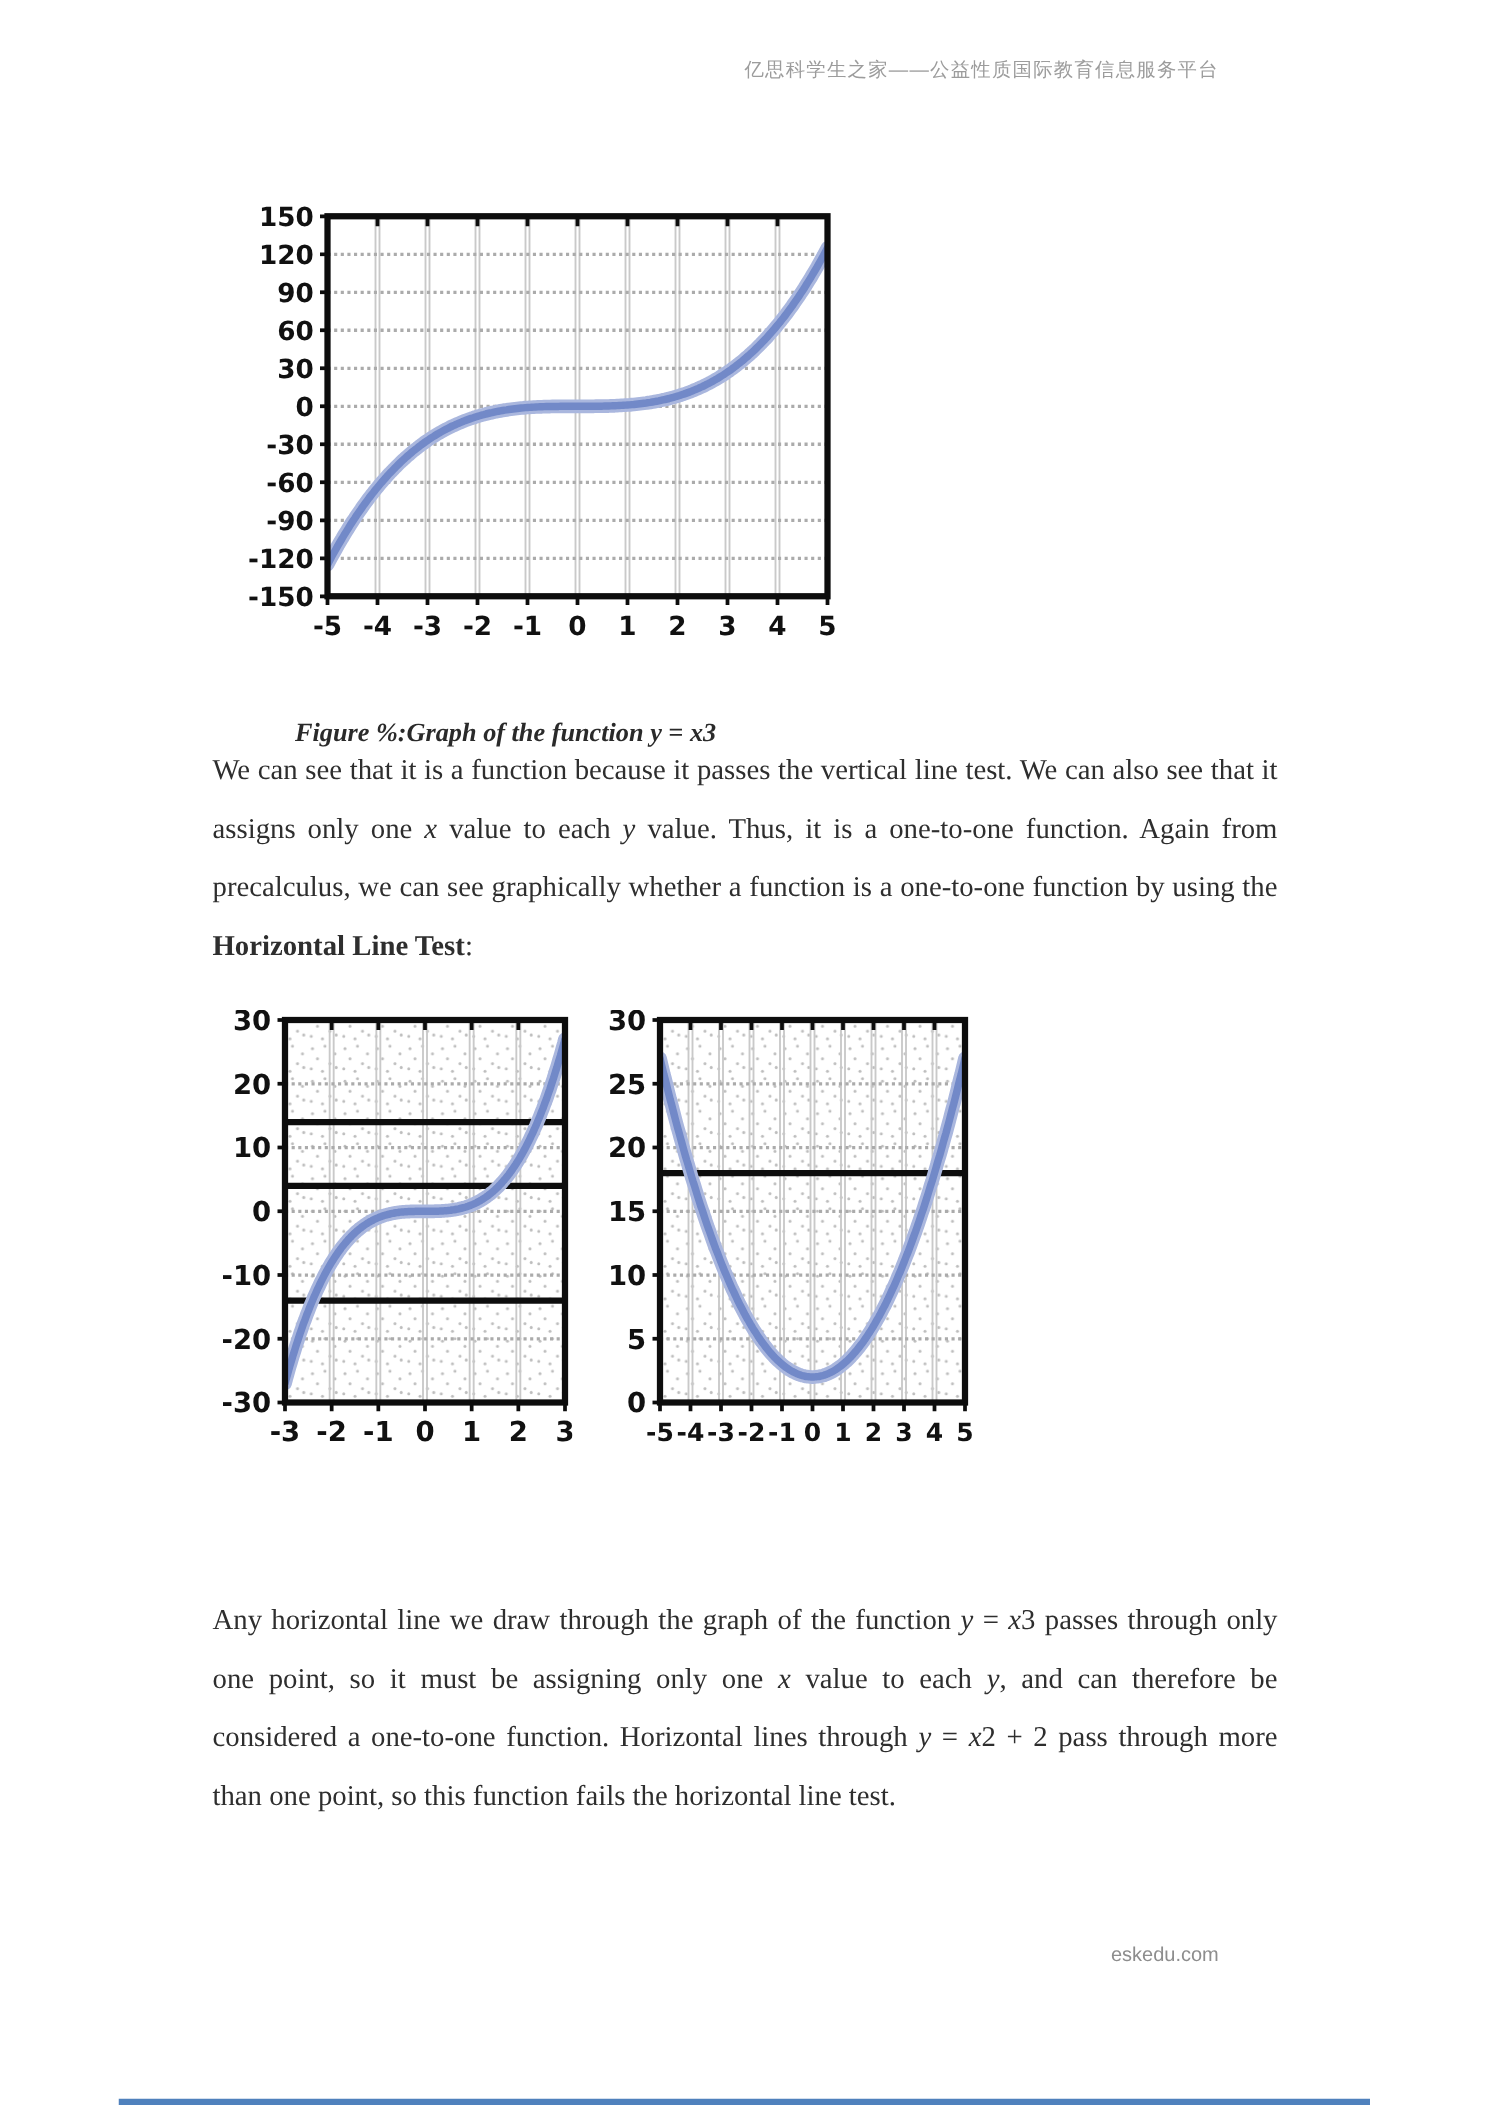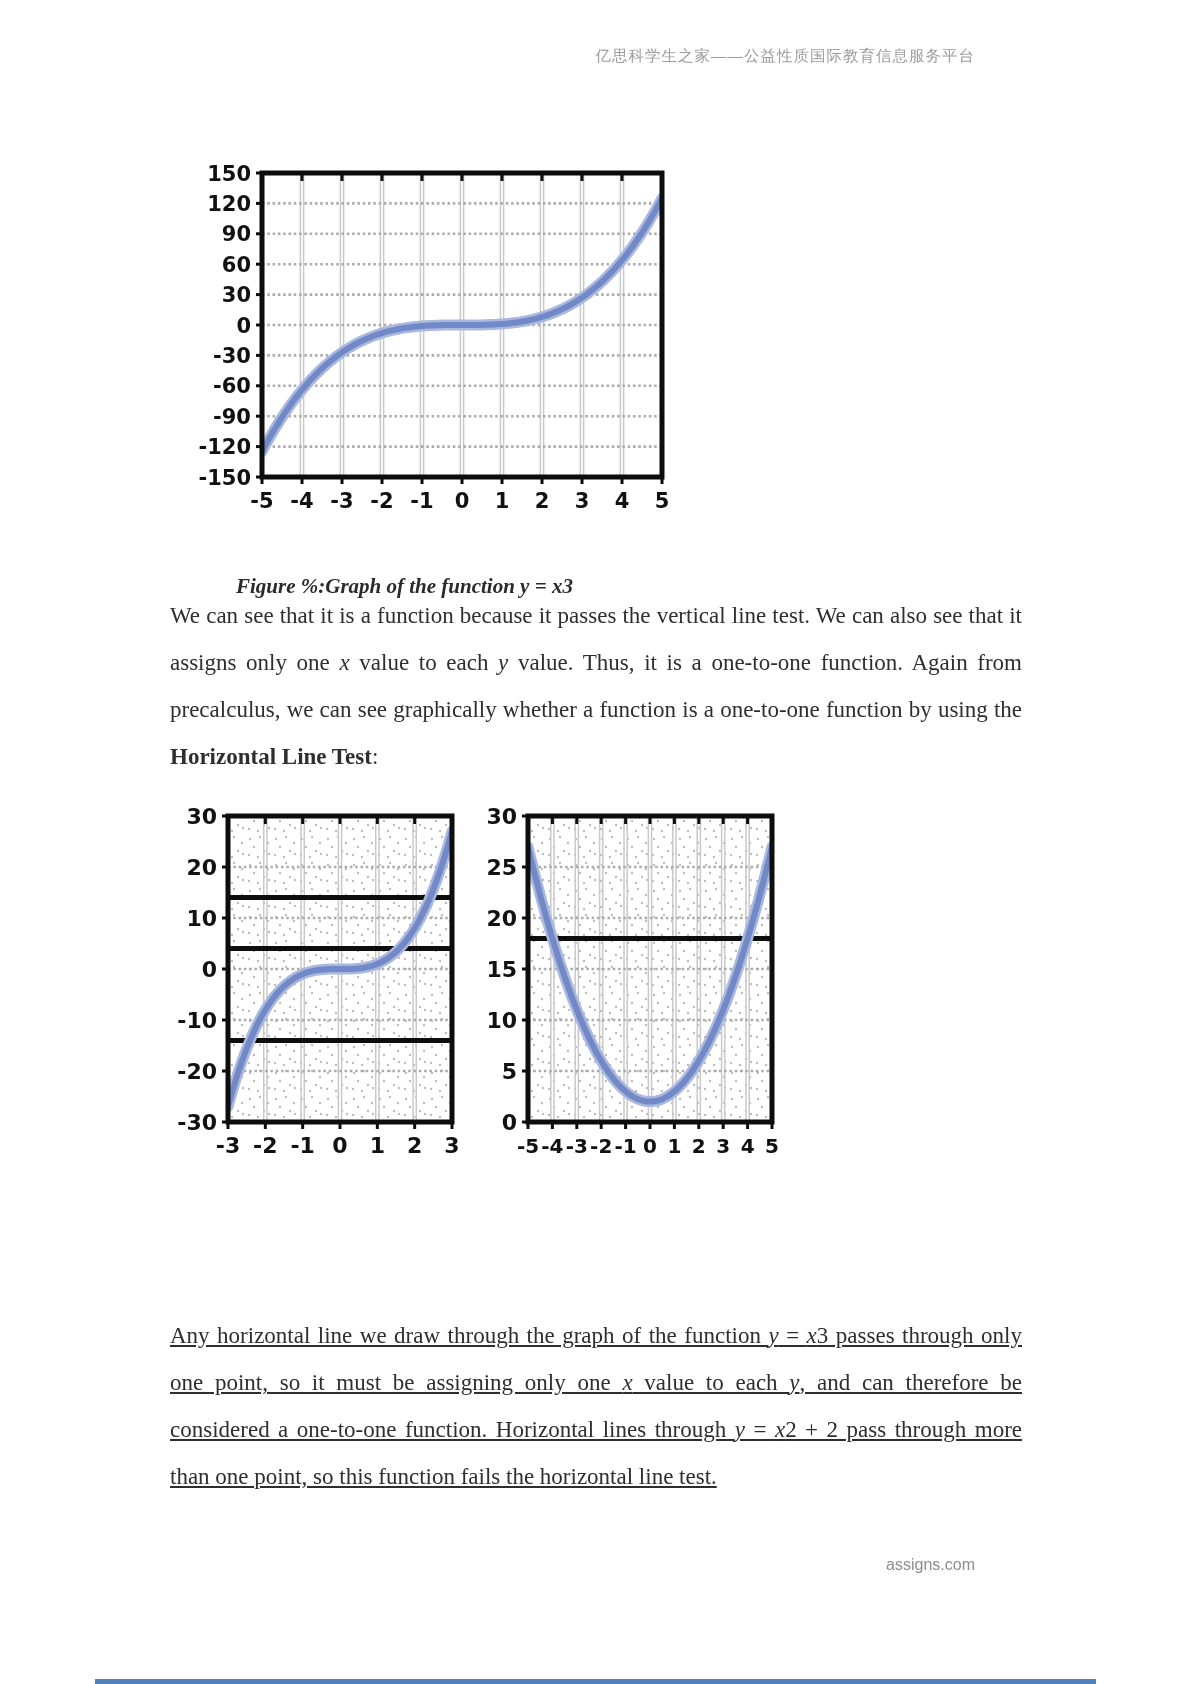--- a/index.html
+++ b/index.html
@@ -11,21 +11,21 @@
   .chart1{position:absolute;left:178px;top:163px;width:492px;height:352px;}
   .fig2-row{position:absolute;left:168px;top:808px;display:flex;gap:10px;}
   .chart2{width:290px;height:352px;}
   .chart3{width:310px;height:352px;}
   .caption{font-weight:bold;font-style:italic;font-size:21px;color:#2a2a2a;}
   .caption1{position:absolute;top:574px;left:236px;}
   .caption2{position:absolute;top:1272px;left:170px;}
   .body{position:absolute;left:170px;width:852px;margin:0;text-align:justify;
         font-size:23px;line-height:47px;color:#2e2e2e;}
   .para1{top:592px;}
-  .para2{top:1312px;text-decoration:underline;}
+  .para2{top:1272px;}
   .it{font-style:italic;}
   .bd{font-weight:bold;}
   .footer{position:absolute;top:1556px;right:216px;font-family:"Liberation Sans",sans-serif;
           font-size:16px;color:#8d8d8d;}
   .bottom-bar{position:absolute;left:95px;bottom:0;width:1001px;height:5px;background:#4f81bd;}
 </style>
 </head>
 <body>
 
 <div id="page">
@@ -306,18 +306,18 @@
           <text x="255.20000000000002" y="345" text-anchor="middle" font-size="20" font-weight="bold" fill="#111111">3</text>
           <text x="279.6" y="345" text-anchor="middle" font-size="20" font-weight="bold" fill="#111111">4</text>
           <text x="304" y="345" text-anchor="middle" font-size="20" font-weight="bold" fill="#111111">5</text>
         </svg></div>
   </div>
 
 
   <p class="body para2"><span>Any horizontal line we draw through the graph of the function </span><span class="it">y</span><span> = </span><span class="it">x</span><span>3 passes through only one point, so it must be assigning only one </span><span class="it">x</span><span> value to each </span><span class="it">y</span><span>, and can therefore be considered a one-to-one function. Horizontal lines through </span><span class="it">y</span><span> = </span><span class="it">x</span><span>2 + 2 pass through more than one point, so this function fails the horizontal line test.</span></p>
 
   <div class="footer">
-    <span>assigns.com</span>
+    <span>eskedu.com</span>
   </div>
 
   <div class="bottom-bar" style="background: rgb(79, 129, 189);"></div>
 
 </div>
 
 </body></html>

